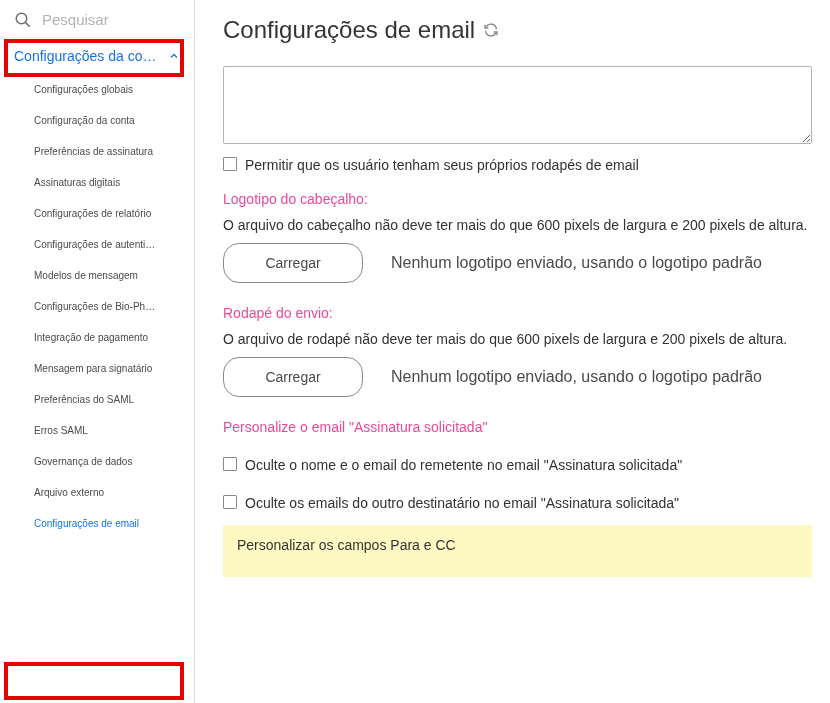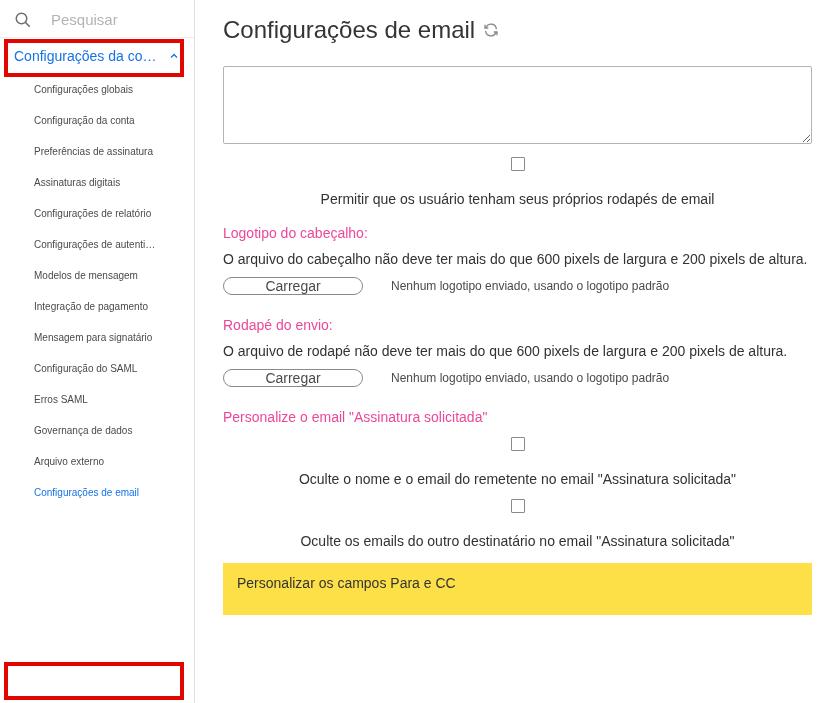--- a/index.html
+++ b/index.html
@@ -19,21 +19,21 @@
       width: 195px;
       border-right: 1px solid #e0e0e0;
       background: #fff;
       display: flex;
       flex-direction: column;
       position: relative;
     }
     .search-row {
       display: flex;
       align-items: center;
-      gap: 17px;
+      gap: 8px;
       padding: 10px 14px 8px 14px;
       border-bottom: 1px solid #eee;
     }
     .search-row svg { flex: none; }
     .search-input {
       border: none;
       outline: none;
       font-size: 15px;
       color: #8a8a8a;
       background: transparent;
@@ -102,25 +102,24 @@
       height: 78px;
       resize: both;
       border: 1px solid #b3b3b3;
       border-radius: 2px;
       font-family: inherit;
       font-size: 14px;
       padding: 6px;
     }
     .check-row {
       display: flex;
-      align-items: center;
-      gap: 20px;
+      align-items: flex-start;
+      gap: 8px;
       margin: 10px 0 18px 0;
       font-size: 14px;
-      flex-direction: column;
     }
     .check {
       width: 14px; height: 14px;
       border: 1px solid #8a8a8a;
       border-radius: 1px;
       background: #fff;
       flex: none;
     }
     .section-label {
       font-size: 14px;
@@ -130,30 +129,30 @@
     .upload-row {
       display: flex;
       align-items: center;
       gap: 28px;
       margin-bottom: 22px;
     }
     .btn {
       border: 1px solid #8a8a8a;
       background: #fff;
       border-radius: 16px;
-      padding: 0 18px;
+      padding: 11px 18px;
       font-size: 14px;
       color: #4a4a4a;
       cursor: pointer;
       width: 140px;
       text-align: center;
     }
-    .muted { color: #4a4a4a; font-size: 12px; }
+    .muted { color: #4a4a4a; font-size: 16px; }
     .hl-block {
-      background: #fde047;
+      background: #fef9c3;
       padding: 12px 14px 14px 14px;
       margin-top: 14px;
     }
     .hl-block .title {
       font-weight: 400;
       color: #343434;
       font-size: 14px;
       margin-bottom: 10px;
     }
   </style>
@@ -179,23 +178,24 @@
     </div>
     <div class="highlight-box" style="left:4px; top:1px; width:180px; height:38px;"></div>
 
     <div class="nav-item"><span>Configurações globais</span></div>
     <div class="nav-item"><span>Configuração da conta</span></div>
     <div class="nav-item"><span>Preferências de assinatura</span></div>
     <div class="nav-item"><span>Assinaturas digitais</span></div>
     <div class="nav-item"><span>Configurações de relatório</span></div>
     <div class="nav-item"><span>Configurações de autenti…</span></div>
     <div class="nav-item"><span>Modelos de mensagem</span></div>
+    <div class="nav-item"><span>Configurações de Bio-Ph…</span></div>
     <div class="nav-item"><span>Integração de pagamento</span></div>
     <div class="nav-item"><span>Mensagem para signatário</span></div>
-    <div class="nav-item"><span>Configuração do SAML</span></div>
+    <div class="nav-item"><span>Preferências do SAML</span></div>
     <div class="nav-item"><span>Erros SAML</span></div>
     <div class="nav-item"><span>Governança de dados</span></div>
     <div class="nav-item"><span>Arquivo externo</span></div>
     <div class="nav-item selected"><span>Configurações de email</span></div>
 
     <div class="highlight-box" style="left:4px; top:624px; width:180px; height:38px;"></div>
   </div>
 </div>
 
 <div class="main">
@@ -226,21 +226,21 @@
   </div>
 
   <div class="section-label">Rodapé do envio:</div>
   <div class="desc">O arquivo de rodapé não deve ter mais do que 600 pixels de largura e 200 pixels de altura.</div>
   <div class="upload-row">
     <button class="btn">Carregar</button>
     <span class="muted">Nenhum logotipo enviado, usando o logotipo padrão</span>
   </div>
 
   <div class="section-label">Personalize o email "Assinatura solicitada"</div>
-  <div class="check-row" style="margin:12px 0;">
+  <div class="check-row" style="margin:22px 0;">
     <div class="check"></div>
     <span>Oculte o nome e o email do remetente no email "Assinatura solicitada"</span>
   </div>
   <div class="check-row" style="margin:6px 0 8px 0;">
     <div class="check"></div>
     <span>Oculte os emails do outro destinatário no email "Assinatura solicitada"</span>
   </div>
 
   <div class="hl-block">
     <div class="title">Personalizar os campos Para e CC</div>

